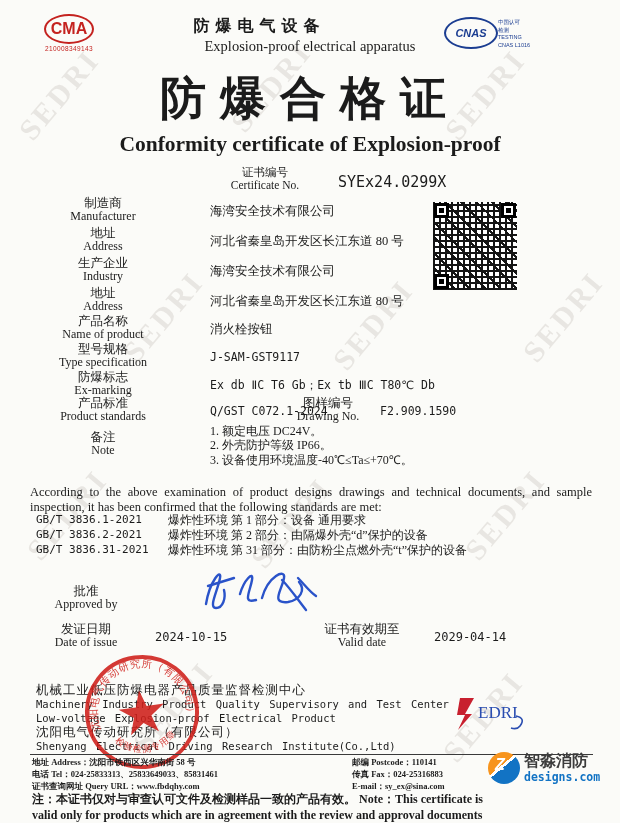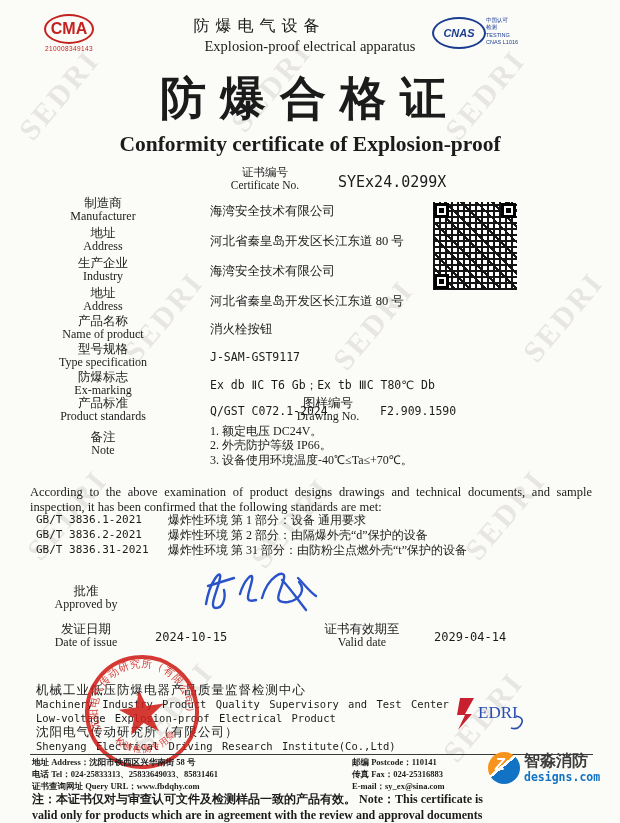--- a/index.html
+++ b/index.html
@@ -18,23 +18,23 @@
   }
   
   .cma-box{left:34px;top:14px;width:70px;text-align:center;}
   .cma-oval{
     display:inline-block;width:46px;height:26px;line-height:26px;border:2.5px solid #c4221f;
     border-radius:50%;color:#c4221f;font-family:"Liberation Sans",sans-serif;
     font-weight:bold;font-size:16px;letter-spacing:0px;
   }
   .cma-num{font-size:6.5px;color:#c4221f;font-family:"Liberation Sans",sans-serif;margin-top:1px;letter-spacing:.4px;}
   .hdr-cn{left:0;top:16px;width:519px;text-align:center;font-family:"Liberation Sans",sans-serif;
-    font-weight:normal;font-size:16px;letter-spacing:6px;}
+    font-weight:bold;font-size:16px;letter-spacing:6px;}
   .hdr-en{left:0;top:38px;width:620px;text-align:center;font-size:14.5px;}
-  .cnas-box{left:432px;top:17px;display:flex;align-items:flex-start;}
+  .cnas-box{left:444px;top:17px;display:flex;align-items:flex-end;}
   .cnas-oval{width:50px;height:28px;line-height:28px;text-align:center;border:2.5px solid #1b3d91;
     border-radius:50%;color:#1b3d91;font-family:"Liberation Sans",sans-serif;font-weight:bold;
     font-size:11px;font-style:italic;}
   .cnas-side{font-size:5.5px;line-height:1.35;color:#1b3d91;font-family:"Liberation Sans",sans-serif;}
   
   .main-title{left:0;top:68px;width:620px;text-align:center;font-family:"Liberation Sans",sans-serif;
     font-weight:900;font-size:46px;letter-spacing:14px;}
   .sub-title{left:0;top:132px;width:620px;text-align:center;font-weight:bold;font-size:21.5px;}
   
   .lbl{position:absolute;left:28px;width:150px;text-align:center;line-height:1.12;}

